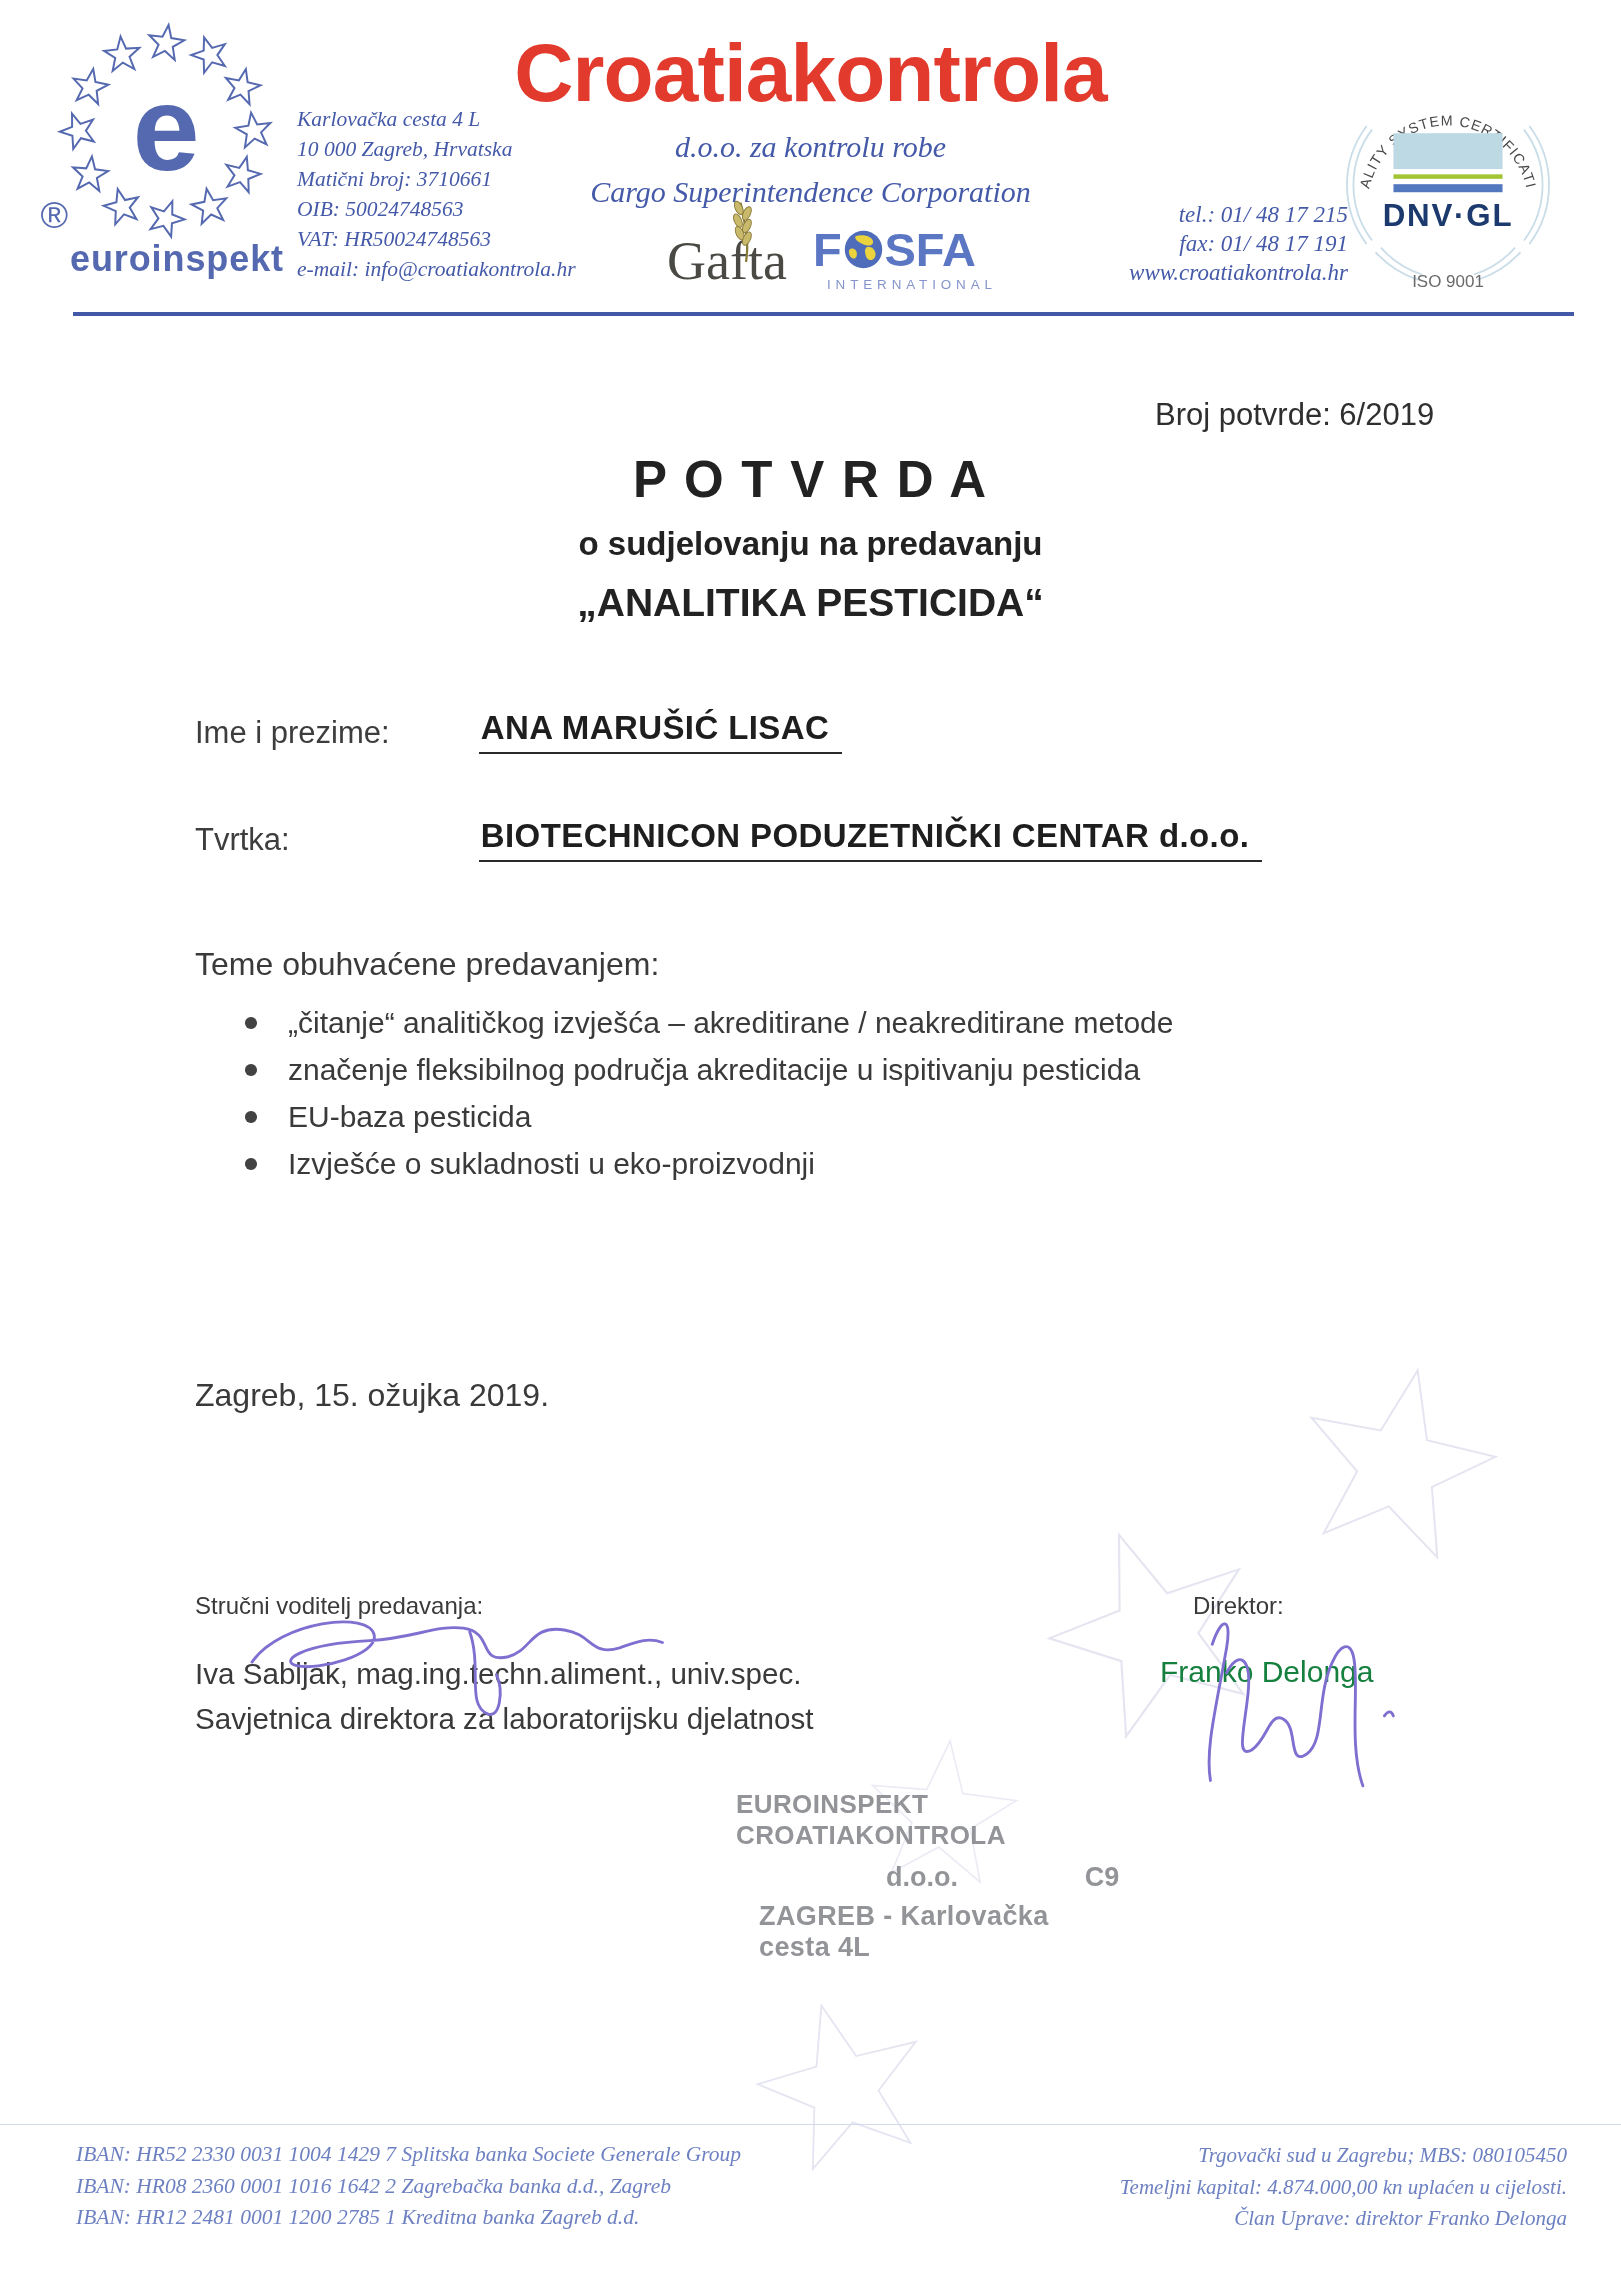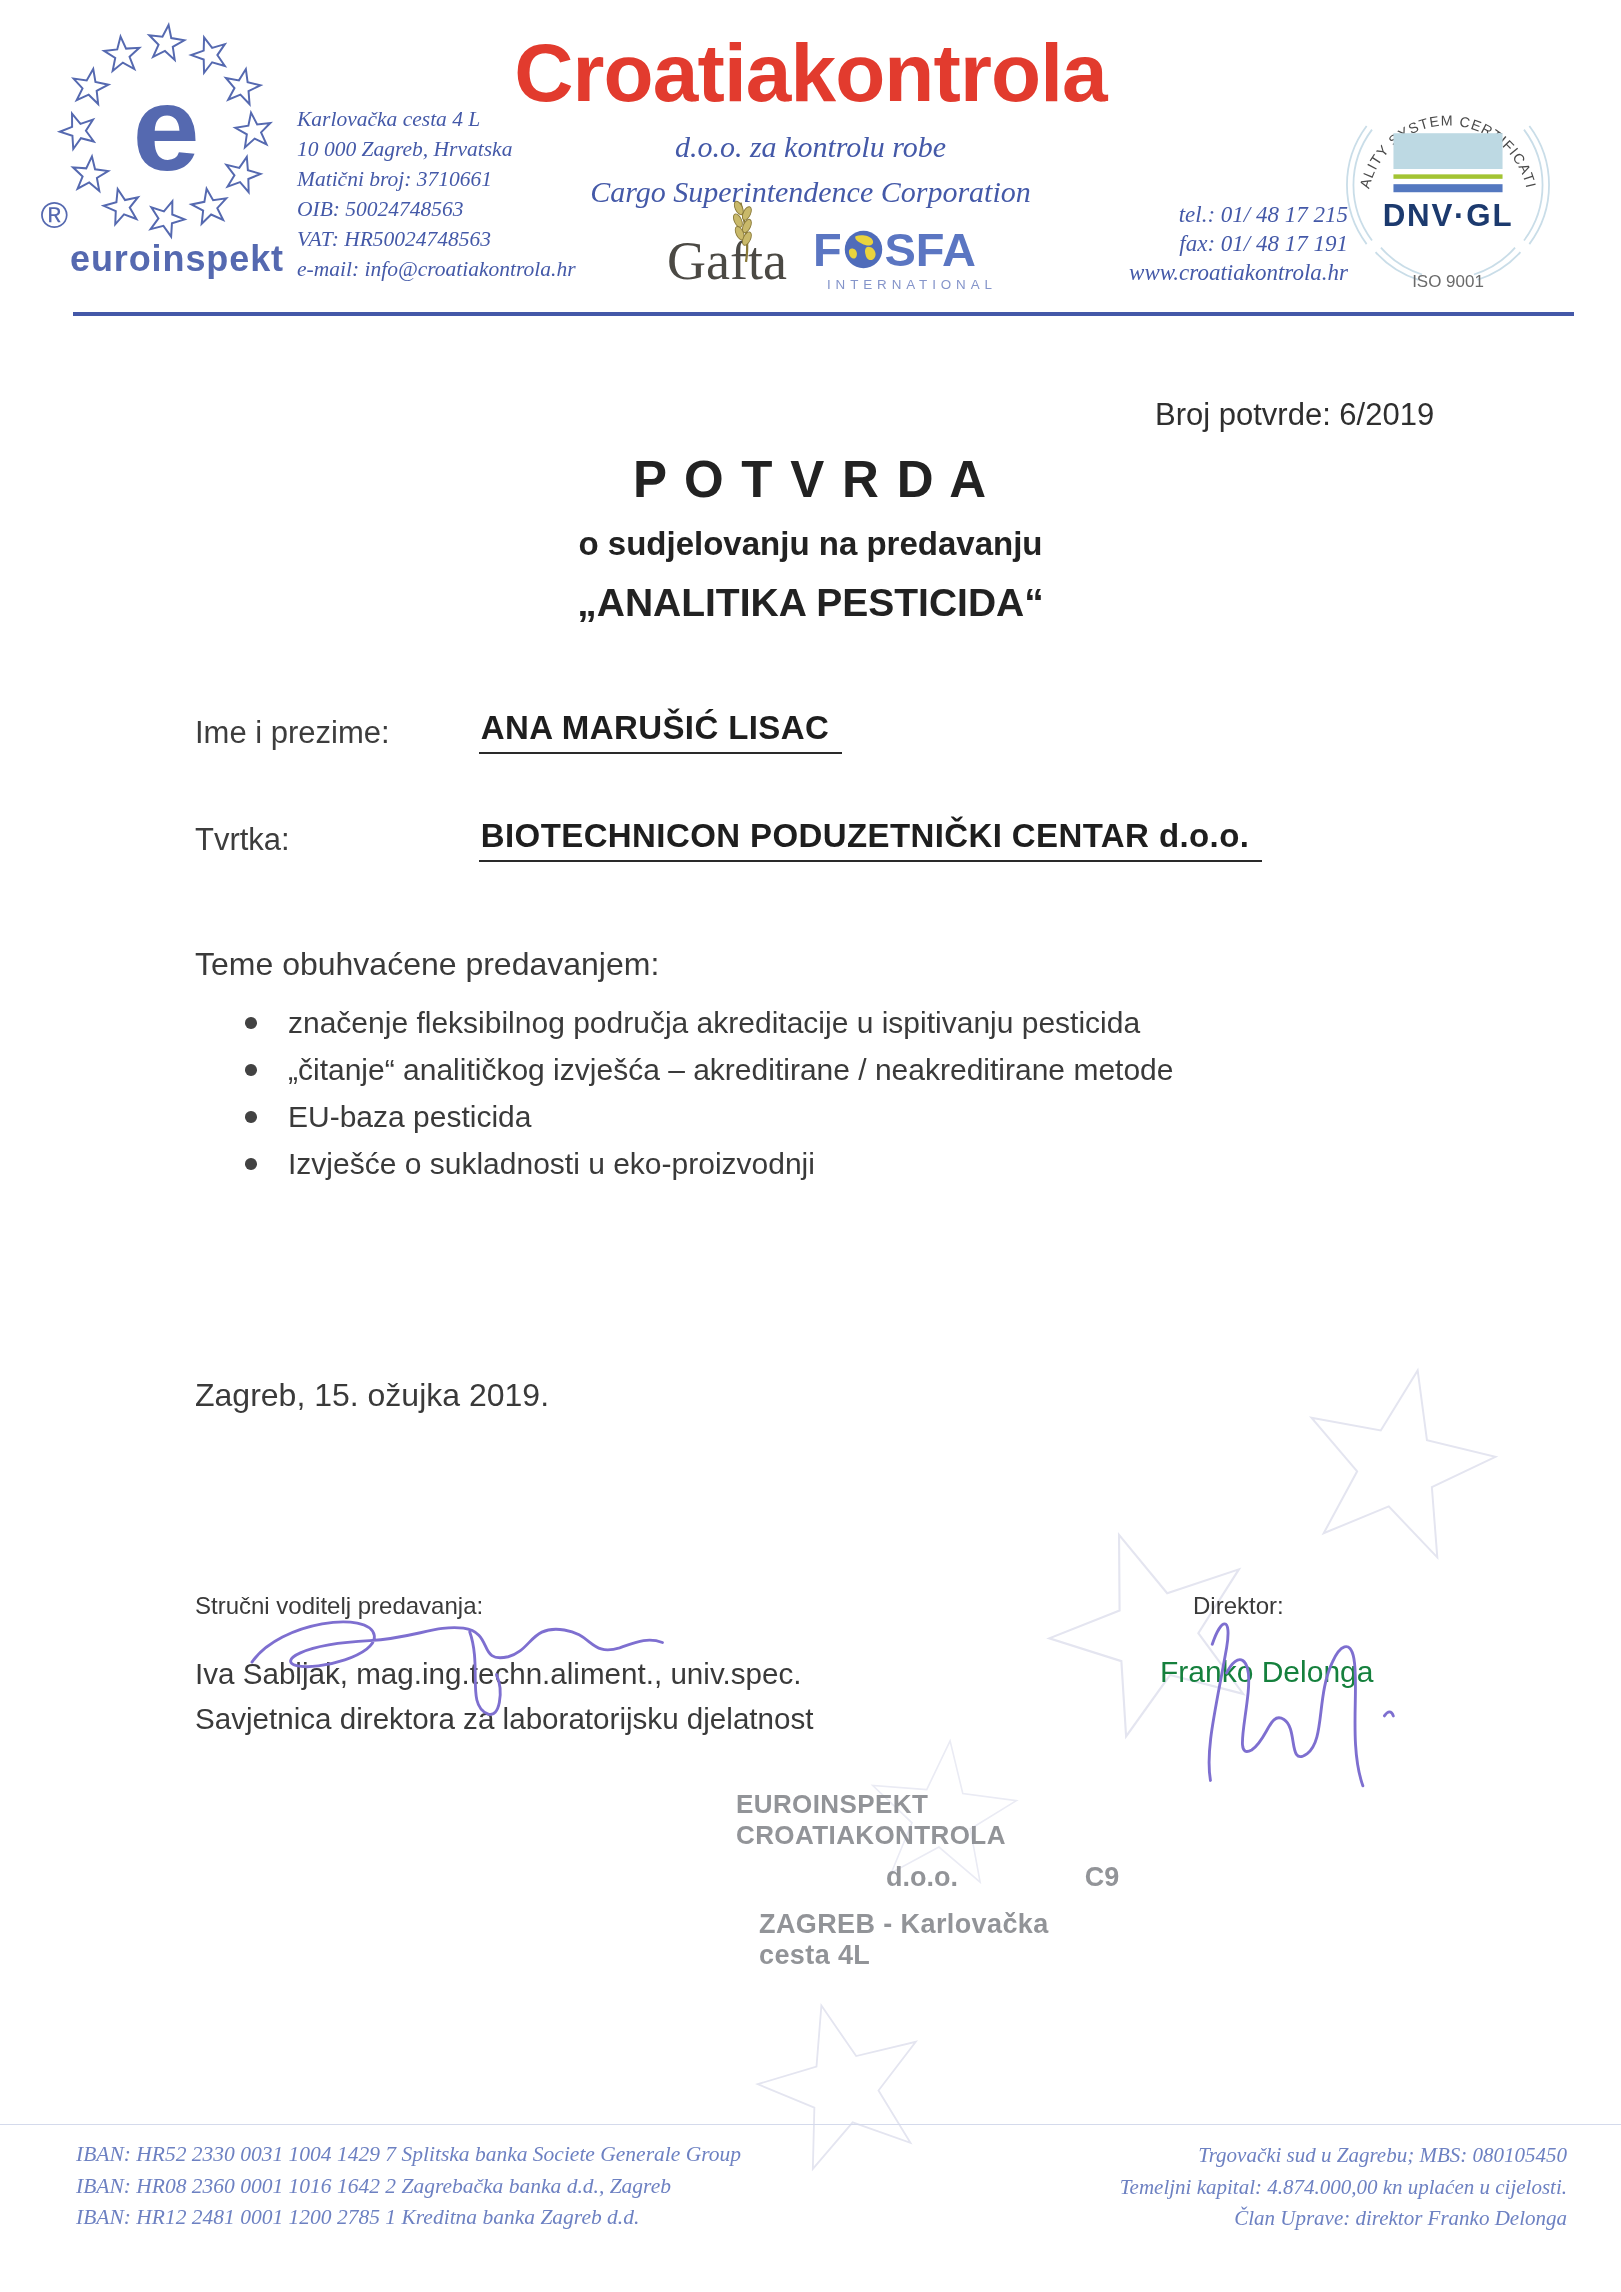--- a/index.html
+++ b/index.html
@@ -56,21 +56,21 @@
   .role-right{left:1193px;top:1592px;font-size:24px;color:#3a3a3a;z-index:1;}
   .name-right{left:1160px;top:1655px;font-size:30px;color:#15803d;z-index:1;}
   .sig{z-index:3;pointer-events:none;}
 
   
   .stamp{left:736px;top:1789px;width:385px;color:#898b90;z-index:2;opacity:.92;}
   .stamp-l1{font-size:26px;font-weight:bold;letter-spacing:0.4px;}
   .stamp-l2{position:relative;height:39px;margin-top:10.7px;font-size:27px;font-weight:bold;}
   .stamp-dooo{position:absolute;left:150px;}
   .stamp-c9{position:absolute;right:1.8px;}
-  .stamp-l3{margin-top:8px;margin-left:23px;font-size:27px;font-weight:bold;letter-spacing:0.4px;}
+  .stamp-l3{margin-top:0;margin-left:23px;font-size:27px;font-weight:bold;letter-spacing:0.4px;}
 
   
   .footer-hairline{left:0;top:2124px;width:1621px;height:0.9px;background:#d4daec;z-index:0;}
   .footer-left{left:76px;top:2139px;font-family:"Liberation Serif",serif;font-style:italic;
     color:#6d81c2;font-size:21.5px;line-height:1.47;z-index:1;}
   .footer-right{right:54px;top:2140px;text-align:right;font-family:"Liberation Serif",serif;font-style:italic;
     color:#6d81c2;font-size:21px;line-height:1.5;z-index:1;}
 
   .watermarks{left:0;top:0;z-index:0;pointer-events:none;}
 </style>
@@ -190,22 +190,22 @@
   <div class="abs cert-subtitle">o sudjelovanju na predavanju</div>
   <div class="abs cert-topic">„ANALITIKA PESTICIDA“</div>
 
   <div class="abs field-label row1">Ime i prezime:</div>
   <div class="abs field-value row1v">ANA MARUŠIĆ LISAC</div>
   <div class="abs field-label row2">Tvrtka:</div>
   <div class="abs field-value row2v">BIOTECHNICON PODUZETNIČKI CENTAR d.o.o.</div>
 
   <div class="abs topics-heading">Teme obuhvaćene predavanjem:</div>
   <ul class="abs topics-list">
+    <li>„čitanje“ analitičkog izvješća – akreditirane / neakreditirane metode</li>
     <li>značenje fleksibilnog područja akreditacije u ispitivanju pesticida</li>
-    <li>„čitanje“ analitičkog izvješća – akreditirane / neakreditirane metode</li>
     <li>EU-baza pesticida</li>
     <li>Izvješće o sukladnosti u eko-proizvodnji</li>
   </ul>
 
   <div class="abs date-place">Zagreb, 15. ožujka 2019.</div>
 
   <div class="abs role-left">Stručni voditelj predavanja:</div>
   <svg class="abs sig" style="left:235px;top:1605px" width="448" height="116" viewBox="0 0 500 130">
     <g fill="none" stroke="#7e6fd0" stroke-width="3.2" stroke-linecap="round">
       <path d="M 18,64 C 50,18 150,6 155,34 C 159,56 92,74 68,68 C 48,63 72,44 150,40 C 200,37 225,22 255,26 C 290,31 270,66 305,58 C 332,51 330,22 368,28 C 400,33 398,58 430,48 C 450,41 462,36 478,42"></path>

